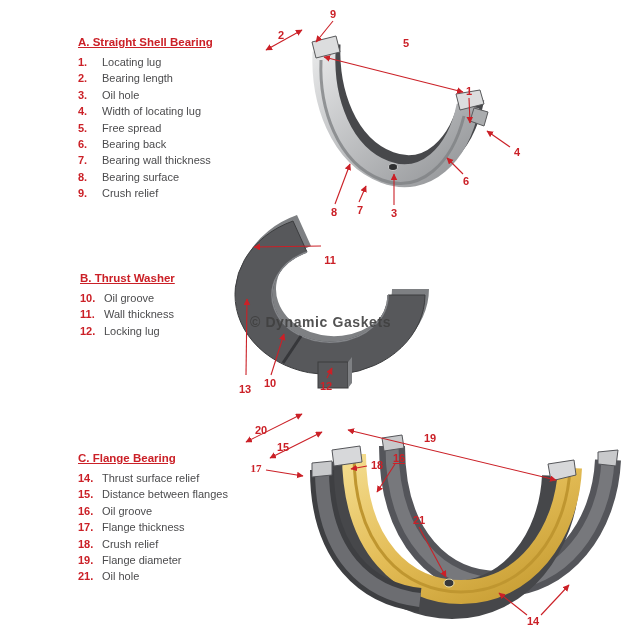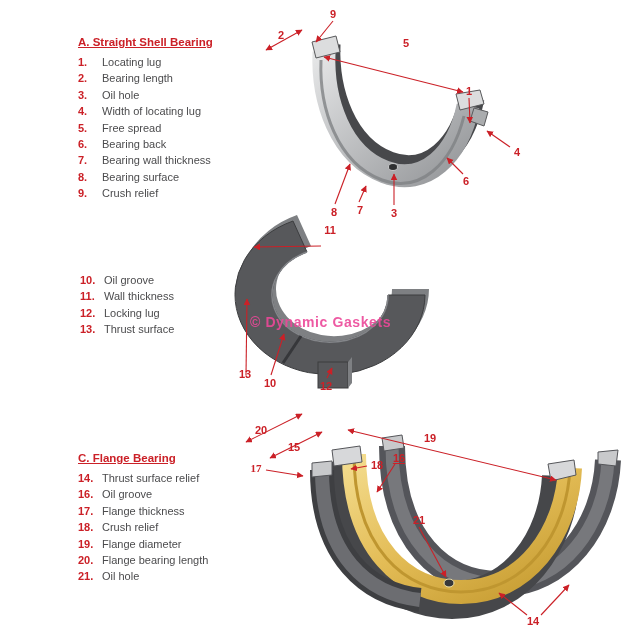--- a/index.html
+++ b/index.html
@@ -8,21 +8,21 @@
   .art{position:absolute;left:0;top:0;}
   .legend{position:absolute;width:190px;}
   .legend-a{left:78px;top:36px;}
   .legend-b{left:80px;top:272px;}
   .legend-c{left:78px;top:452px;}
   .legend-title{font-size:11.5px;font-weight:bold;color:var(--red,#cb2027);margin:0 0 6px 0;text-decoration:underline;}
   .item{display:flex;font-size:11px;line-height:16.4px;}
   .num{color:var(--red,#cb2027);width:24px;flex:none;font-weight:bold;}
   .lbl{color:#4b4b4d;text-align:center;}
   .callout{position:absolute;transform:translate(-50%,-50%);font-size:11px;font-weight:bold;color:var(--red,#cb2027);}
-  .watermark{position:absolute;left:250px;top:314px;font-size:14px;font-weight:bold;color:#ec4899;letter-spacing:.6px;opacity:.9;}
+  .watermark{position:absolute;left:250px;top:314px;font-size:14px;font-weight:bold;color:#404040;letter-spacing:.6px;opacity:.9;}
 </style>
 </head>
 <body>
 
 <div class="stage">
 
   <svg class="art" width="640" height="640" viewBox="0 0 640 640">
     <defs>
       <linearGradient id="gShell" x1="0" y1="0" x2="1" y2="1">
         <stop offset="0" stop-color="#e4e5e6"></stop>
@@ -140,90 +140,87 @@
           <span class="lbl">Bearing surface</span>
         </div>
         <div class="item">
           <span class="num">9.</span>
           <span class="lbl">Crush relief</span>
         </div>
       </div>
   </section>
 
   <section class="legend legend-b">
+    <h2 class="legend-title">B. Thrust Washer</h2>
     <div class="item-list">
         <div class="item">
           <span class="num">10.</span>
           <span class="lbl">Oil groove</span>
         </div>
         <div class="item">
           <span class="num">11.</span>
           <span class="lbl">Wall thickness</span>
         </div>
         <div class="item">
           <span class="num">12.</span>
           <span class="lbl">Locking lug</span>
-        </div>
-        <div class="item">
-          <span class="num">13.</span>
-          <span class="lbl">Thrust surface</span>
         </div>
       </div>
   </section>
 
   <section class="legend legend-c">
     <h2 class="legend-title">C. Flange Bearing</h2>
     <div class="item-list">
         <div class="item">
           <span class="num">14.</span>
           <span class="lbl">Thrust surface relief</span>
         </div>
         <div class="item">
+          <span class="num">15.</span>
+          <span class="lbl">Distance between flanges</span>
+        </div>
+        <div class="item">
           <span class="num">16.</span>
           <span class="lbl">Oil groove</span>
         </div>
         <div class="item">
           <span class="num">17.</span>
           <span class="lbl">Flange thickness</span>
         </div>
         <div class="item">
           <span class="num">18.</span>
           <span class="lbl">Crush relief</span>
         </div>
         <div class="item">
           <span class="num">19.</span>
           <span class="lbl">Flange diameter</span>
-        </div>
-        <div class="item">
-          <span class="num">20.</span>
-          <span class="lbl">Flange bearing length</span>
         </div>
         <div class="item">
           <span class="num">21.</span>
           <span class="lbl">Oil hole</span>
         </div>
       </div>
   </section>
 
   <div id="callouts">
       <span class="callout" style="left: 333px; top: 14px;">9</span>
       <span class="callout" style="left: 281px; top: 35px;">2</span>
       <span class="callout" style="left: 406px; top: 43px;">5</span>
       <span class="callout" style="left: 469px; top: 91px;">1</span>
       <span class="callout" style="left: 517px; top: 152px;">4</span>
       <span class="callout" style="left: 466px; top: 181px;">6</span>
       <span class="callout" style="left: 394px; top: 213px;">3</span>
       <span class="callout" style="left: 360px; top: 210px;">7</span>
       <span class="callout" style="left: 334px; top: 212px;">8</span>
-      <span class="callout" style="left: 330px; top: 230px; text-align: center;">11</span>
-      <span class="callout" style="left: 245px; top: 374px;">13</span>
+      <span class="callout" style="left: 330px; top: 260px; text-align: center;">11</span>
+      <span class="callout" style="left: 245px; top: 389px;">13</span>
       <span class="callout" style="left: 270px; top: 383px;">10</span>
       <span class="callout" style="left: 326px; top: 386px;">12</span>
       <span class="callout" style="left: 261px; top: 430px;">20</span>
-      <span class="callout" style="left: 294px; top: 447px;">15</span>
+      <span class="callout" style="left: 283px; top: 447px;">15</span>
       <span class="callout" style="left: 256px; top: 468px; font-family: Liberation Serif, serif;">17</span>
       <span class="callout" style="left: 377px; top: 465px;">18</span>
       <span class="callout" style="left: 399px; top: 458px; text-decoration: underline;">16</span>
       <span class="callout" style="left: 430px; top: 438px; text-align: center;">19</span>
       <span class="callout" style="left: 419px; top: 520px;">21</span>
       <span class="callout" style="left: 533px; top: 621px;">14</span>
     </div>
 
 </div>
 

